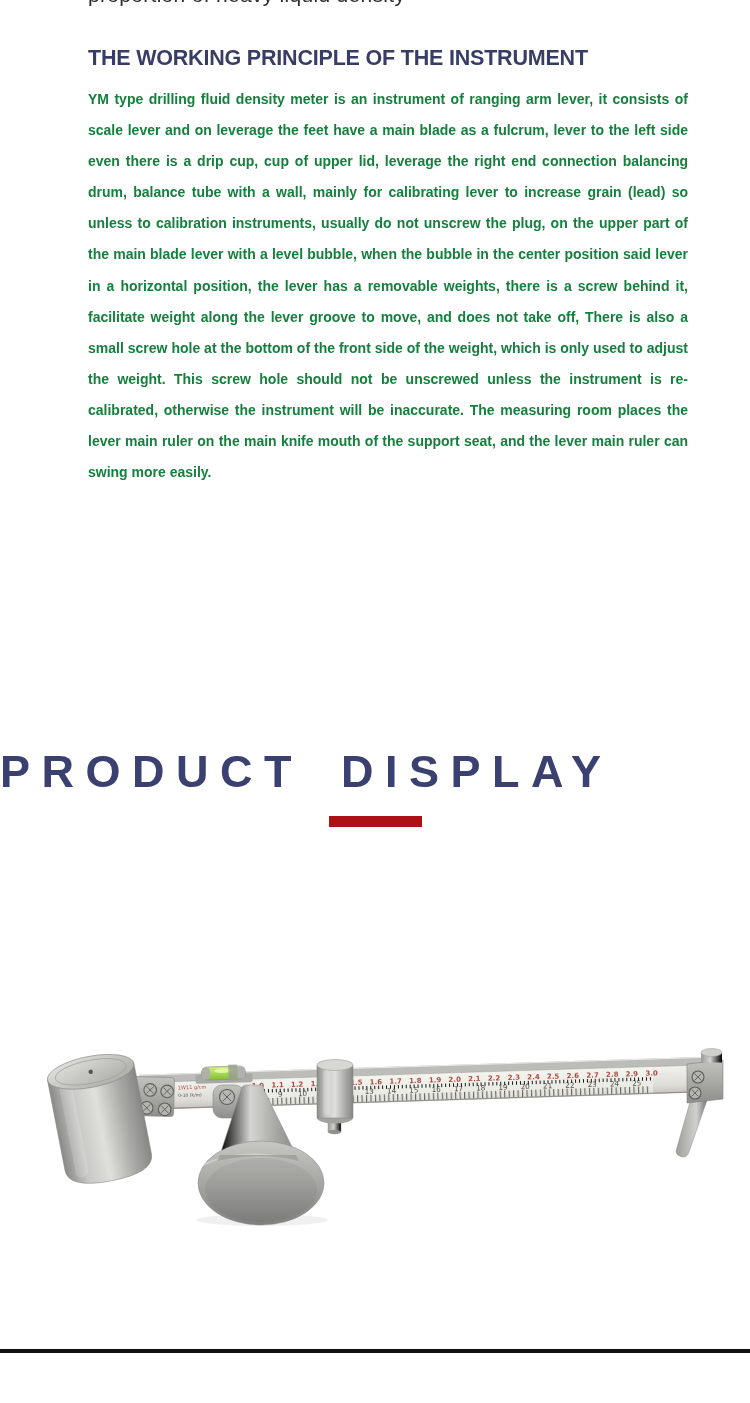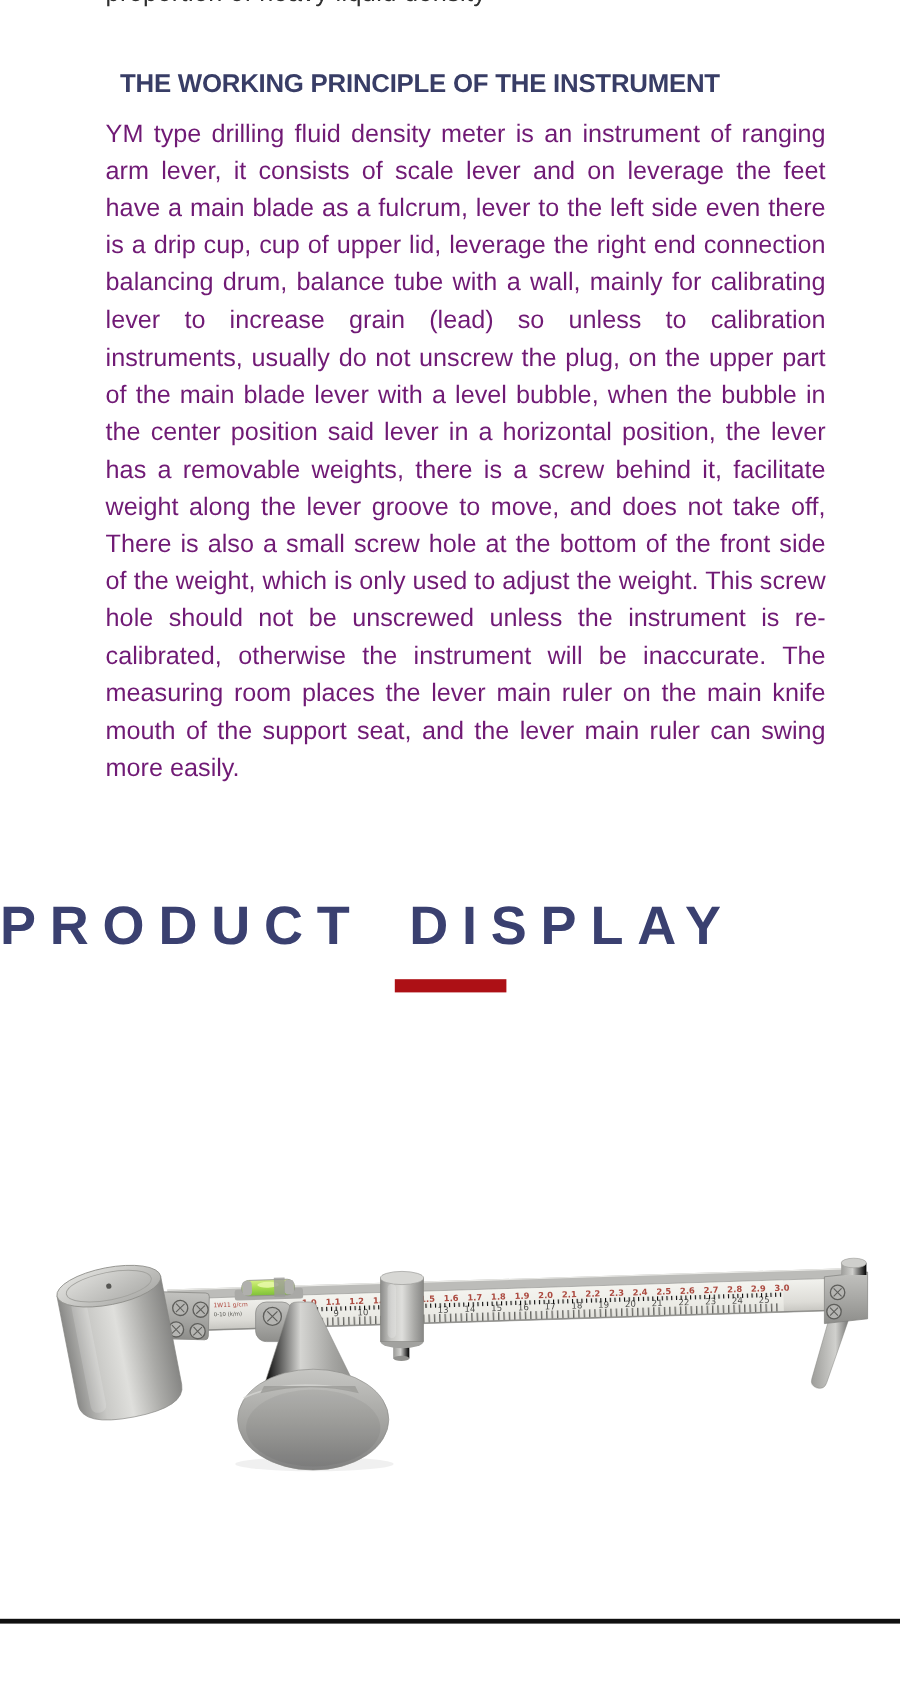--- a/index.html
+++ b/index.html
@@ -10,25 +10,26 @@
   
   .top-clip{
     position:absolute;top:0;left:88px;width:600px;height:14px;overflow:hidden;
   }
   .top-clip span{
     position:absolute;top:-17px;left:0;font-size:21px;color:#2f2f2f;white-space:nowrap;
     letter-spacing:0.3px;
   }
   .principle{position:absolute;top:46px;left:88px;width:600px;}
   .principle h2{
-    margin:12px;font-size:21.5px;font-weight:700;color:#383d66;letter-spacing:-0.2px;
+    margin:0;font-size:21.5px;font-weight:700;color:#383d66;letter-spacing:-0.2px;
   }
   .principle p{
-    margin:13px 0 0 0;font-size:21px;line-height:31.1px;color:#701a75;
+    margin:13px 0 0 0;font-size:14px;line-height:31.1px;color:#15803d;
     text-align:justify;
+    font-weight:bold;
   }
   .display-sec{position:absolute;top:742px;left:0;width:750px;}
   .display-sec h1{
     margin:0;font-size:45px;line-height:60px;font-weight:700;color:#3a4070;
     letter-spacing:11.5px;word-spacing:14px;
   }
   .red-bar{width:93px;height:11px;background:#ad1015;margin:14px auto 0 auto;}
   .instrument-wrap{position:absolute;top:1030px;left:0;width:750px;height:210px;}
   .bottom-rule{position:absolute;top:1349px;left:0;width:750px;height:4px;background:#101010;}
 

